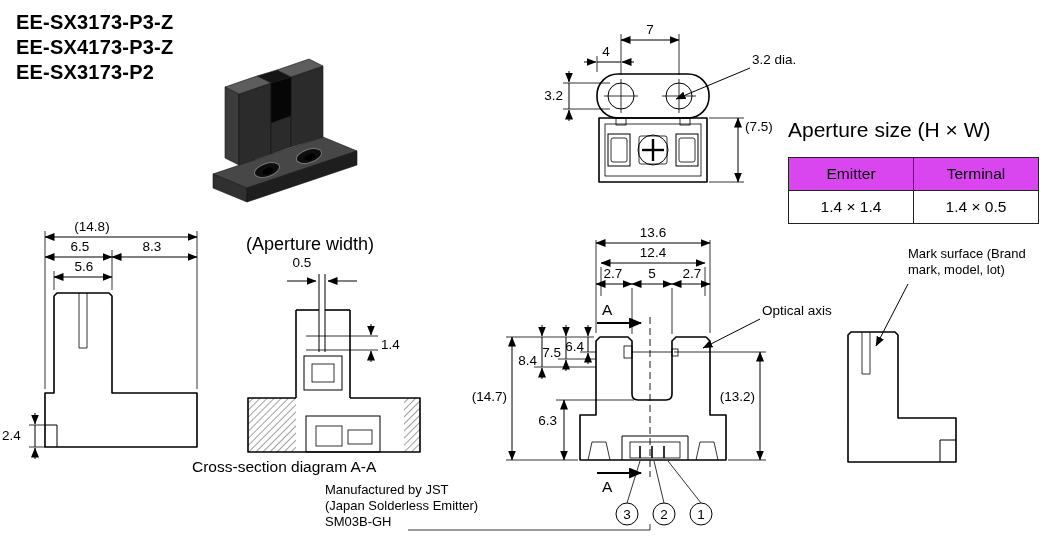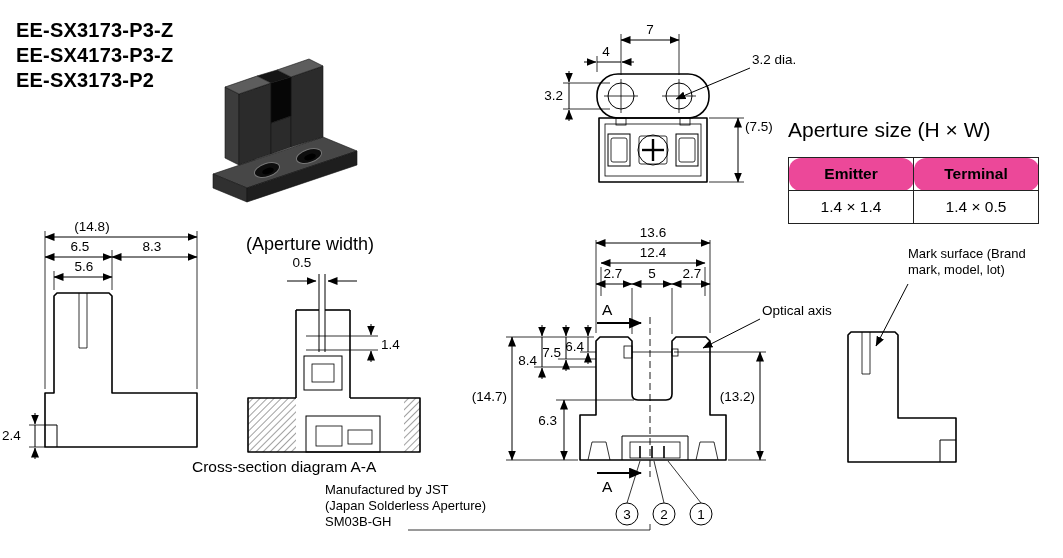--- a/index.html
+++ b/index.html
@@ -1,25 +1,25 @@
 <!DOCTYPE html>
 <html><head>
 <meta charset="utf-8">
 <style>
   * { margin:0; padding:0; box-sizing:border-box; }
   html,body { width:1063px; height:558px; }
   body { position:relative; background:#fff; color:#000;
          font-family:"Liberation Sans","DejaVu Sans",sans-serif; overflow:hidden; }
   .abs { position:absolute; }
-  #models { left:16px; top:18px; font-weight:bold; font-size:20px; line-height:25px; letter-spacing:.2px; }
+  #models { left:16px; top:10px; font-weight:bold; font-size:20px; line-height:25px; letter-spacing:.2px; }
   #ap-title { left:788px; top:118px; font-size:21px; }
   #ap-table { left:788px; top:157px; border-collapse:collapse; }
   #ap-table th, #ap-table td { width:125px; height:33px; border:1.5px solid #222;
         text-align:center; vertical-align:middle; font-size:15.5px; }
-  #ap-table th { background:#ec4899; font-weight:bold;border-radius:12px; }
+  #ap-table th { background:#d946ef; font-weight:normal; }
   #aperture-width-label { left:246px; top:234px; font-size:18px; }
   #cross-caption { left:192px; top:458px; font-size:15.5px; }
   #jst-note { left:325px; top:482px; font-size:13px; line-height:16px; white-space:pre-line; }
   #mark-surface { left:908px; top:246px; font-size:13px; line-height:16px; white-space:pre-line; width:162px; }
   svg.canvas { position:absolute; left:0; top:0; }
   svg text { font-family:"Liberation Sans","DejaVu Sans",sans-serif; font-size:13.5px; fill:#000; }
   svg text.big { font-size:15.5px; }
   .outline { fill:none; stroke:#000; stroke-width:1.6; stroke-linejoin:round; }
   .thin { fill:none; stroke:#000; stroke-width:1; }
   .xthin { fill:none; stroke:#000; stroke-width:.8; }
@@ -311,16 +311,16 @@
   <tr>
     <td>1.4 × 1.4</td>
     <td>1.4 × 0.5</td>
   </tr>
 </tbody>
   </table>
 
 <div class="abs" id="aperture-width-label">(Aperture width)</div>
 <div class="abs" id="cross-caption">Cross-section diagram A-A</div>
 <div class="abs" id="jst-note">Manufactured by JST
-(Japan Solderless Aperture)
+(Japan Solderless Emitter)
 SM03B-GH</div>
 <div class="abs" id="mark-surface">Mark surface (Brand
 mark, model, lot)</div>
 
 </body></html>

